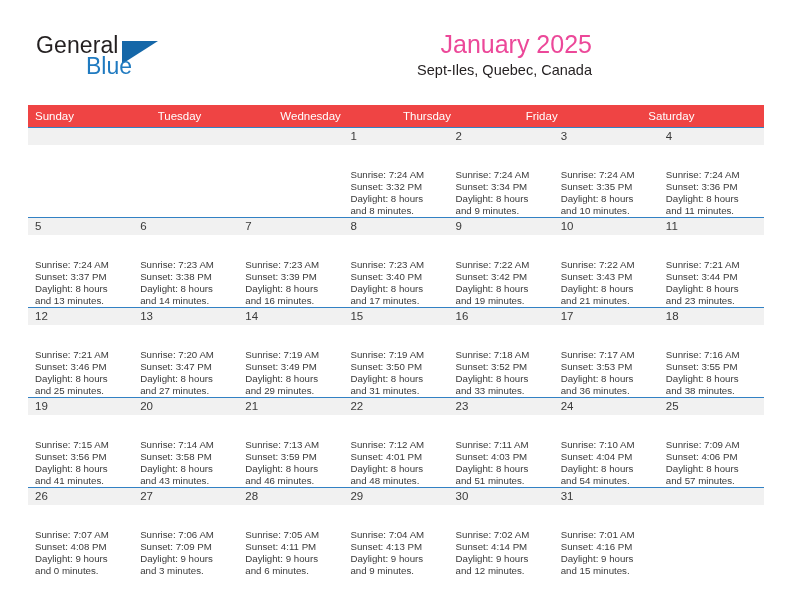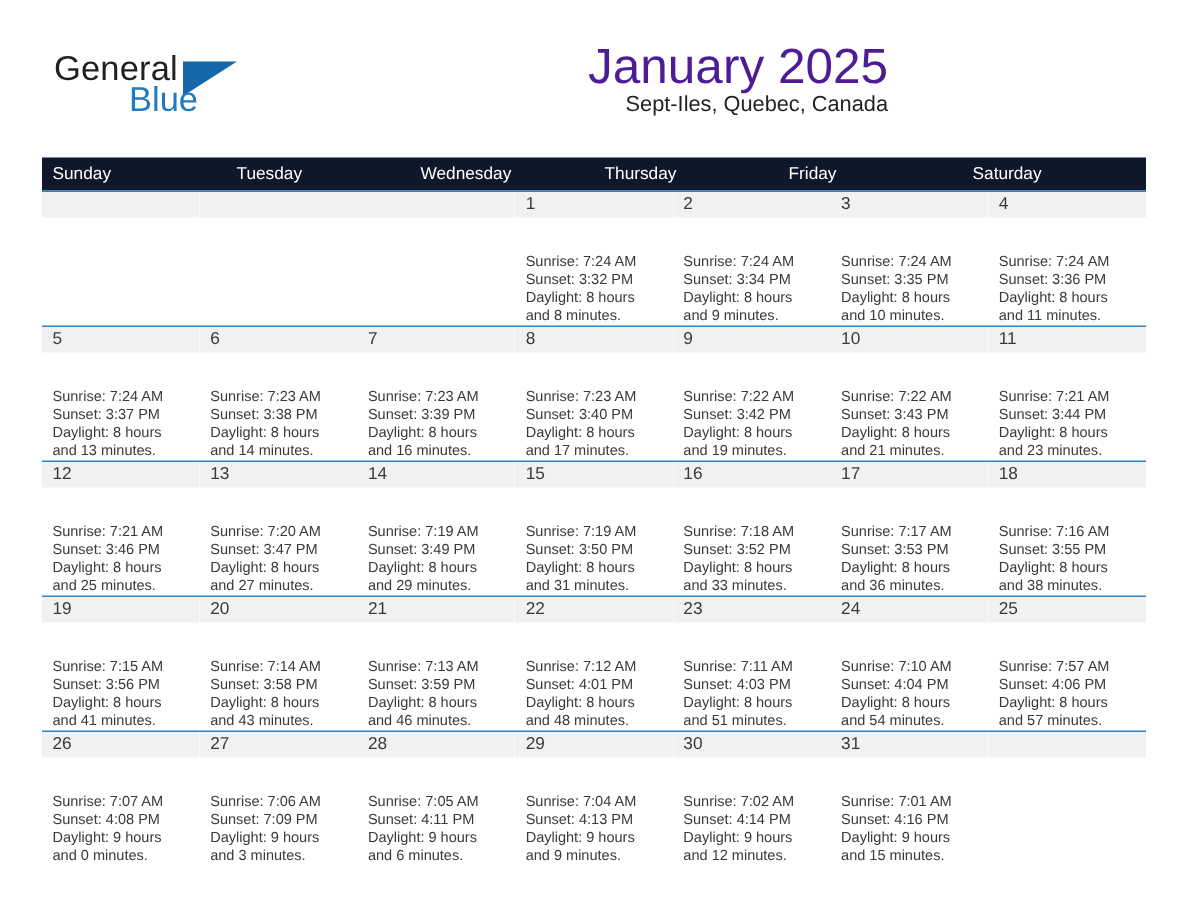--- a/index.html
+++ b/index.html
@@ -63,42 +63,42 @@
     border-bottom: 23px solid transparent;
   }
 
   .title-block {
     position: absolute;
     right: 0;
     top: 0;
     text-align: right;
   }
   .cal-title {
-    font-size: 33px;
-    color: #4c1d95;
+    font-size: 25px;
+    color: #ec4899;
     line-height: 32px;
     white-space: nowrap;
   }
   .cal-subtitle {
     font-size: 14.5px;
     color: #231f20;
     line-height: 20px;
     white-space: nowrap;
   }
 
   
   .calendar {
     position: absolute;
     left: 28px;
     top: 105px;
     width: 736px;
   }
   .weekdays {
     display: flex;
-    background: #0f172a;
+    background: #ef4444;
     height: 22px;
   }
   .weekday {
     flex: 1 1 0;
     color: #ffffff;
     font-size: 11.5px;
     line-height: 22px;
     padding-left: 7px;
     box-sizing: border-box;
     white-space: nowrap;
@@ -481,21 +481,21 @@
           <div>Sunset: 4:04 PM</div>
           <div>Daylight: 8 hours</div>
           <div>and 54 minutes.</div>
         </div>
       </div>
       <div class="daycell">
         <div class="daynum-band">
             <span class="daynum">25</span>
           </div>
         <div class="details">
-          <div>Sunrise: 7:57 AM</div>
+          <div>Sunrise: 7:09 AM</div>
           <div>Sunset: 4:06 PM</div>
           <div>Daylight: 8 hours</div>
           <div>and 57 minutes.</div>
         </div>
       </div>
     </div>
 
     <div class="week">
       <div class="daycell">
         <div class="daynum-band">

